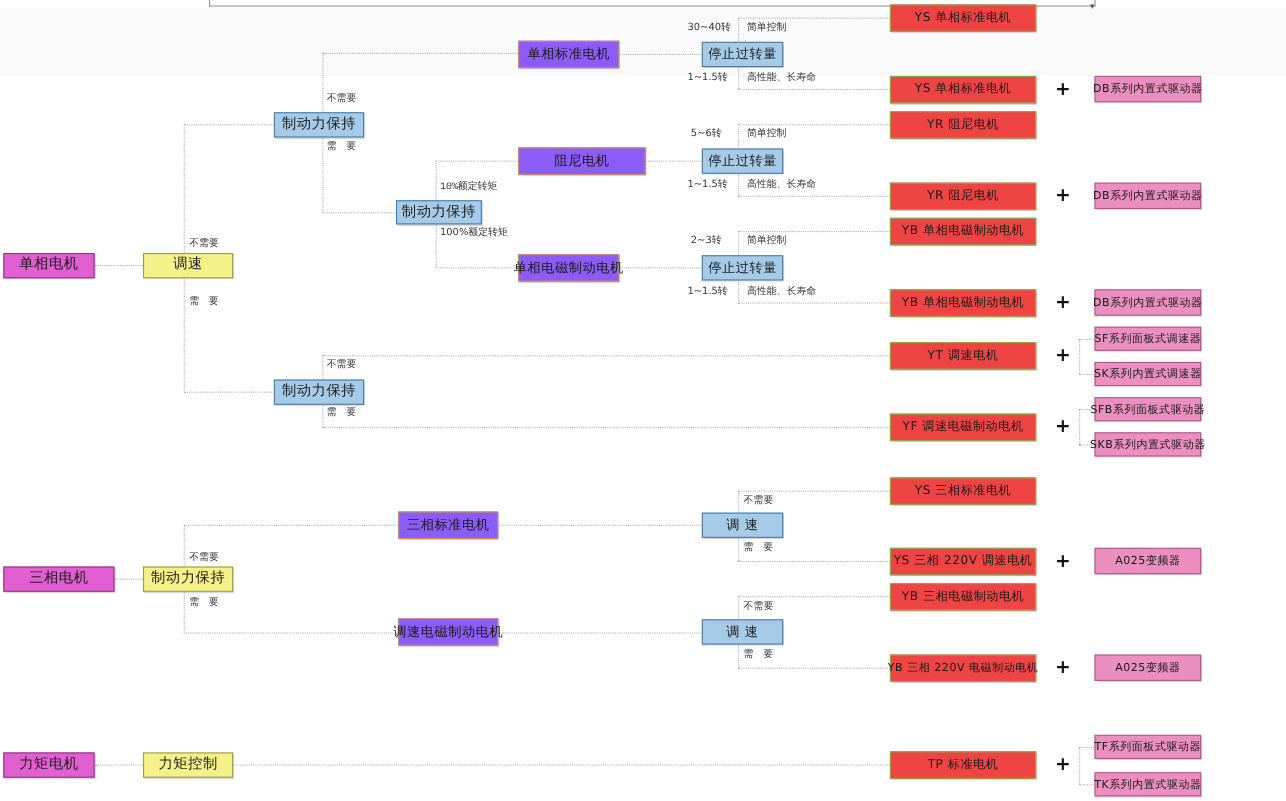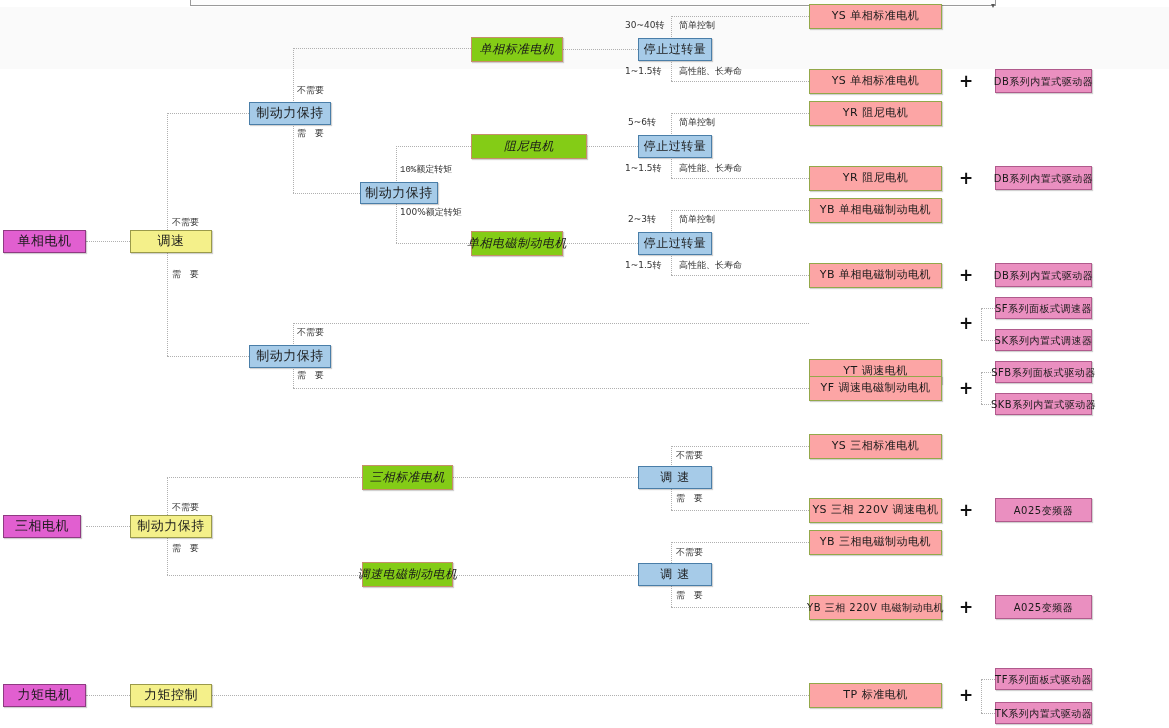--- a/index.html
+++ b/index.html
@@ -21,22 +21,22 @@
     line-height:1.1;
     border:1px solid #808080;
     box-shadow:1px 1px 1px rgba(0,0,0,.18);
     white-space:nowrap;
     letter-spacing:.5px;
   }
   
   .c-magenta{background:#e15fd0;border-color:#8f3a82;}
   .c-yellow {background:#f4f08a;border-color:#9a9a4a;}
   .c-blue   {background:#a6cbe8;border-color:#4a7ea8;}
-  .c-peach  {background:#84cc16;border-color:#c58f6a;font-style:italic;}
-  .c-green  {background:#fca5a5;border-color:#93a84a;}
+  .c-peach  {background:#8b5cf6;border-color:#c58f6a;}
+  .c-green  {background:#ef4444;border-color:#93a84a;}
   .c-pink   {background:#ea8fc0;border-color:#b05a8c;}
 
   
   .t13{font-size:13px;}
   .t12{font-size:12px;}
   .t11{font-size:11px;}
   .t10{font-size:10px;}
 
   
   .hline{position:absolute;height:0;border-top:1px dotted #b0b0b0;}
@@ -143,21 +143,21 @@
 
   <div class="vline" style="left:671px;top:542px;height:33px;"></div>
   <div class="hline" style="left:671px;top:542px;width:138px;"></div>
   <div class="vline" style="left:671px;top:575px;height:32px;"></div>
   <div class="hline" style="left:671px;top:607px;width:138px;"></div>
 
   <div class="hline" style="left:86px;top:695px;width:44px;"></div>
   <div class="hline" style="left:212px;top:695px;width:597px;"></div>
 
   <div class="node c-magenta t13" style="left:3px;top:230px;width:83px;height:23px;">单相电机</div>
-  <div class="node c-magenta t13" style="left:3px;top:515px;width:78px;height:23px;">三相电机</div>
+  <div class="node c-magenta t13" style="left:3px;top:515px;width:101px;height:23px;">三相电机</div>
   <div class="node c-magenta t13" style="left:3px;top:684px;width:83px;height:23px;">力矩电机</div>
 
   <div class="node c-yellow t13" style="left:130px;top:230px;width:82px;height:23px;">调速</div>
   <div class="node c-yellow t13" style="left:130px;top:515px;width:82px;height:23px;">制动力保持</div>
   <div class="node c-yellow t13" style="left:130px;top:684px;width:82px;height:23px;">力矩控制</div>
 
   <div class="node c-blue t13" style="left:249px;top:102px;width:82px;height:23px;">制动力保持</div>
   <div class="node c-blue t13" style="left:360px;top:182px;width:78px;height:22px;">制动力保持</div>
   <div class="node c-blue t13" style="left:249px;top:345px;width:82px;height:23px;">制动力保持</div>
 
@@ -172,21 +172,21 @@
   <div class="node c-blue t12" style="left:638px;top:232px;width:74px;height:23px;">停止过转量</div>
   <div class="node c-blue t12" style="left:638px;top:466px;width:74px;height:23px;">调  速</div>
   <div class="node c-blue t12" style="left:638px;top:563px;width:74px;height:23px;">调  速</div>
 
   <div class="node c-green t11" style="left:809px;top:4px;width:133px;height:25px;">YS 单相标准电机</div>
   <div class="node c-green t11" style="left:809px;top:69px;width:133px;height:25px;">YS 单相标准电机</div>
   <div class="node c-green t11" style="left:809px;top:101px;width:133px;height:25px;">YR 阻尼电机</div>
   <div class="node c-green t11" style="left:809px;top:166px;width:133px;height:25px;">YR 阻尼电机</div>
   <div class="node c-green t11" style="left:809px;top:198px;width:133px;height:25px;">YB 单相电磁制动电机</div>
   <div class="node c-green t11" style="left:809px;top:263px;width:133px;height:25px;">YB 单相电磁制动电机</div>
-  <div class="node c-green t11" style="left:809px;top:311px;width:133px;height:25px;margin-top:48px;">YT 调速电机</div>
+  <div class="node c-green t11" style="left:809px;top:311px;width:133px;height:25px;">YT 调速电机</div>
   <div class="node c-green t11" style="left:809px;top:376px;width:133px;height:25px;">YF 调速电磁制动电机</div>
   <div class="node c-green t11" style="left:809px;top:434px;width:133px;height:25px;">YS 三相标准电机</div>
   <div class="node c-green t11" style="left:809px;top:498px;width:133px;height:25px;">YS 三相 220V 调速电机</div>
   <div class="node c-green t11" style="left:809px;top:530px;width:133px;height:25px;">YB 三相电磁制动电机</div>
   <div class="node c-green t10" style="left:809px;top:595px;width:133px;height:25px;">YB 三相 220V 电磁制动电机</div>
   <div class="node c-green t11" style="left:809px;top:683px;width:133px;height:25px;">TP 标准电机</div>
 
   <div class="plus" style="left:959px;top:73px;">+</div>
   <div class="plus" style="left:959px;top:170px;">+</div>
   <div class="plus" style="left:959px;top:267px;">+</div>

